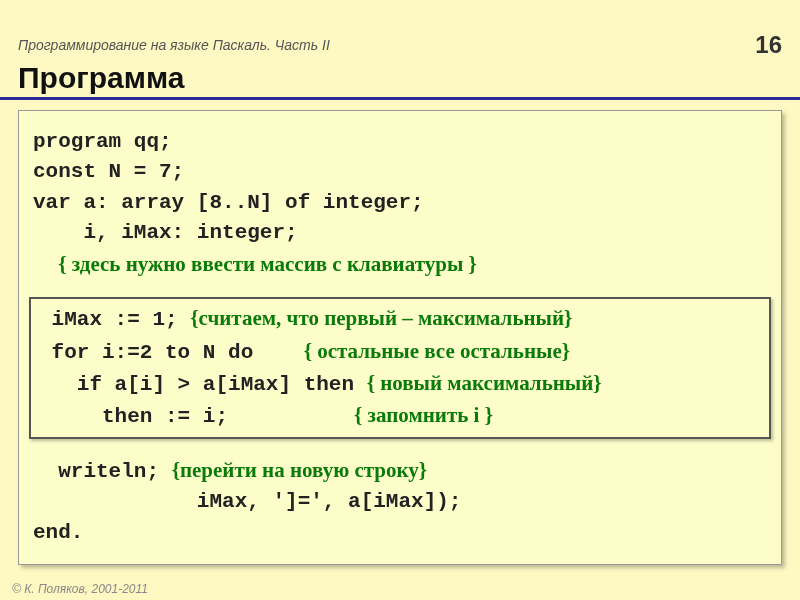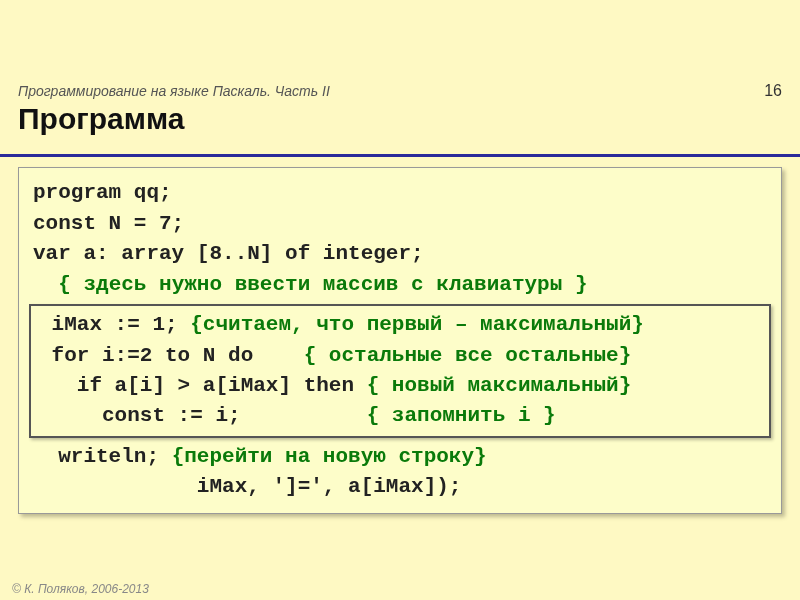--- a/index.html
+++ b/index.html
@@ -23,55 +23,55 @@
   .header-bar {
     display: flex;
     justify-content: space-between;
     align-items: center;
     padding: 4px 18px 2px 18px;
     font-size: 14px;
     color: #555;
     font-style: italic;
   }
   .page-num {
-    font-weight: normal;
-    font-size: 16px;
+    font-weight: bold;
+    font-size: 24px;
     color: #333;
     font-style: normal;
   }
   .title {
     font-size: 30px;
     font-weight: bold;
     color: #111;
-    padding: 0 18px 18px 18px;
+    padding: 0 18px 2px 18px;
     border-bottom: 3px solid #2a2a9a;
     margin-bottom: 10px;
   }
   .code-box {
     margin: 0 18px 8px 18px;
     background: #fdfdc9;
     border: 1px solid #999;
     box-shadow: 3px 3px 4px rgba(0,0,0,0.25);
-    padding: 10px 14px;
+    padding: 16px 14px;
     font-family: "Courier New", monospace;
     font-size: 21px;
     font-weight: bold;
     line-height: 1.45;
     color: #222;
     flex: 0 0 auto;
     position: relative;
   }
   .code-line { white-space: pre; }
-  .comment { color: #0a7a0a; }
+  .comment { color: #0a7a0a; font-family: Liberation Serif, serif; }
   .highlight-box {
     background: #fdfdc9;
     border: 2px solid #555;
     box-shadow: 2px 2px 3px rgba(0,0,0,0.25);
     padding: 4px 8px;
-    margin: 4px -4px;
+    margin: 16px -4px;
   }
   .footer {
     position: absolute;
     bottom: 4px;
     left: 12px;
     font-size: 12px;
     color: #888;
     font-style: italic;
   }
 </style>
@@ -84,27 +84,29 @@
     <span>Программирование на языке Паскаль. Часть II</span>
     <span class="page-num">16</span>
   </div>
 
   <div class="title">Программа</div>
 
   <div class="code-box">
     <div class="code-line">program qq;</div>
     <div class="code-line">const N = 7;</div>
     <div class="code-line">var a: array [8..N] of integer;</div>
+    <div class="code-line">    i, iMax: integer;</div>
     <div class="code-line"><span>  </span><span class="comment">{ здесь нужно ввести массив с клавиатуры }</span></div>
 
     <div class="highlight-box">
       <div class="code-line"><span> iMax := 1; </span><span class="comment">{считаем, что первый – максимальный}</span></div>
       <div class="code-line"><span> for i:=2 to N do    </span><span class="comment">{ остальные все остальные}</span></div>
       <div class="code-line"><span>   if a[i] &gt; a[iMax] then </span><span class="comment">{ новый максимальный}</span></div>
-      <div class="code-line"><span>     const := i;          </span><span class="comment">{ запомнить i }</span></div>
+      <div class="code-line"><span>     then := i;          </span><span class="comment">{ запомнить i }</span></div>
     </div>
 
     <div class="code-line"><span>  writeln; </span><span class="comment">{перейти на новую строку}</span></div>
     <div class="code-line">             iMax, ']=', a[iMax]);</div>
+    <div class="code-line">end.</div>
   </div>
 
-  <div class="footer">© К. Поляков, 2006-2013</div>
+  <div class="footer">© К. Поляков, 2001-2011</div>
 </div>
 
 </body></html>

